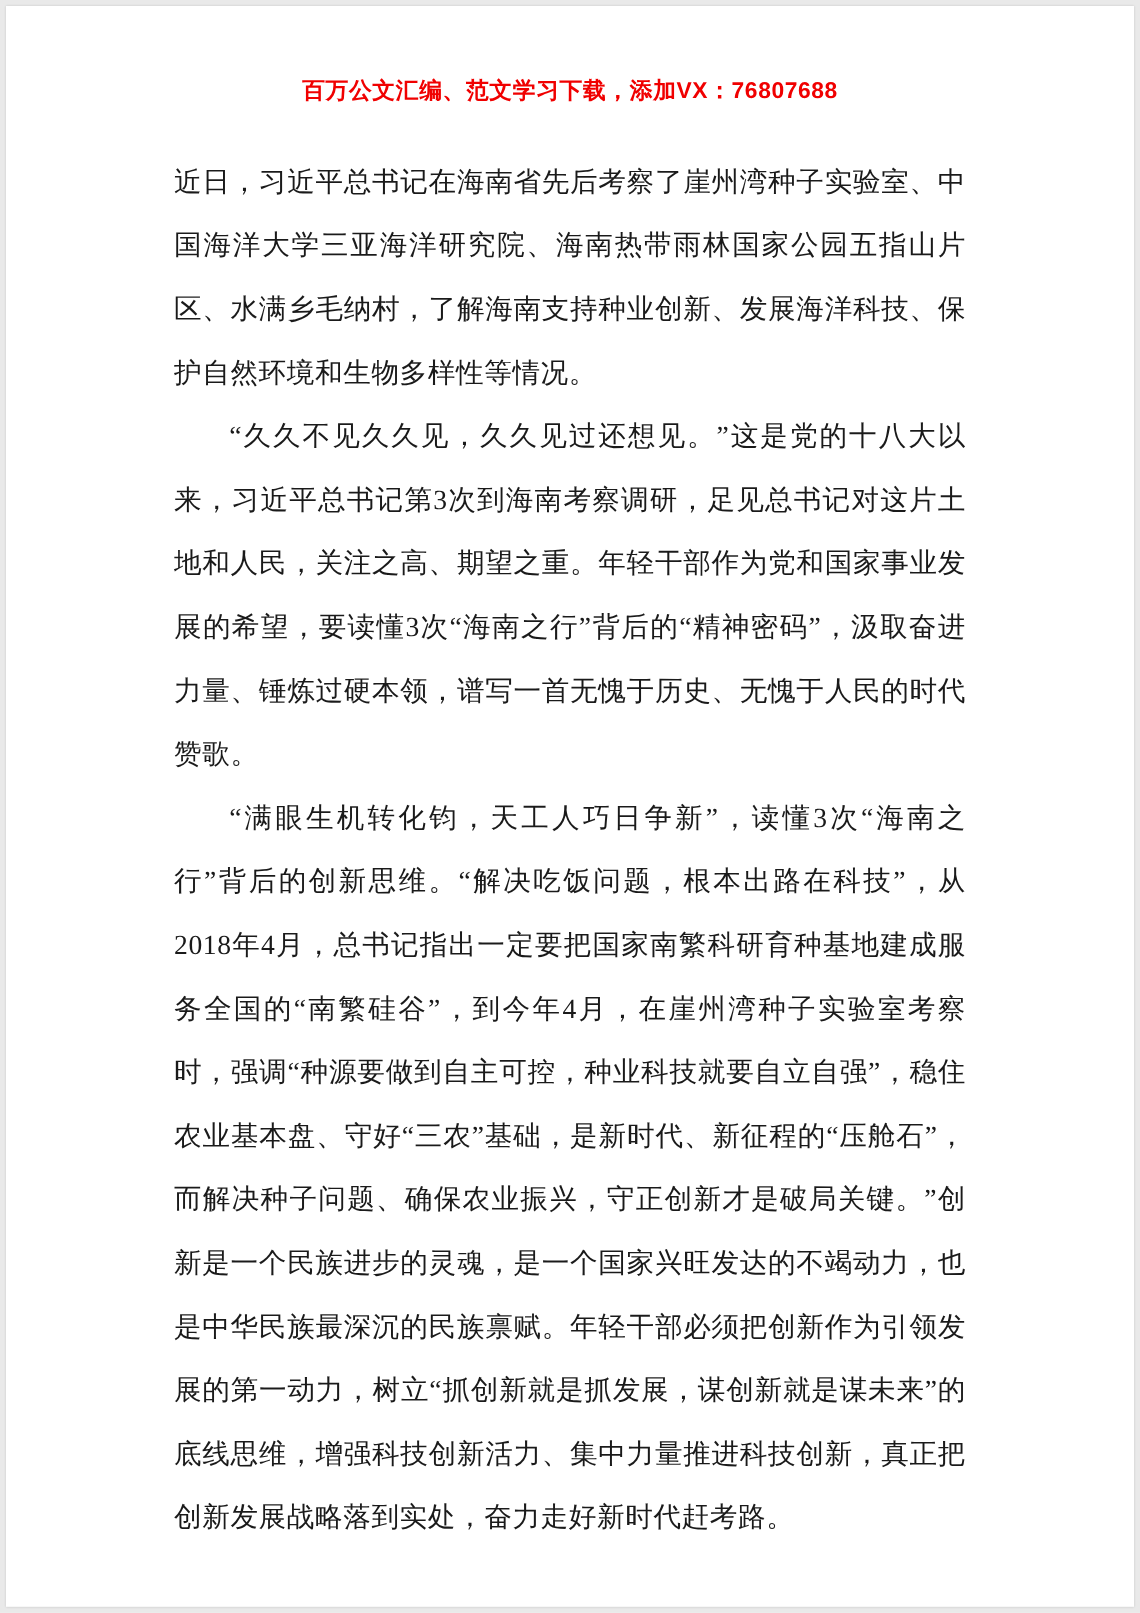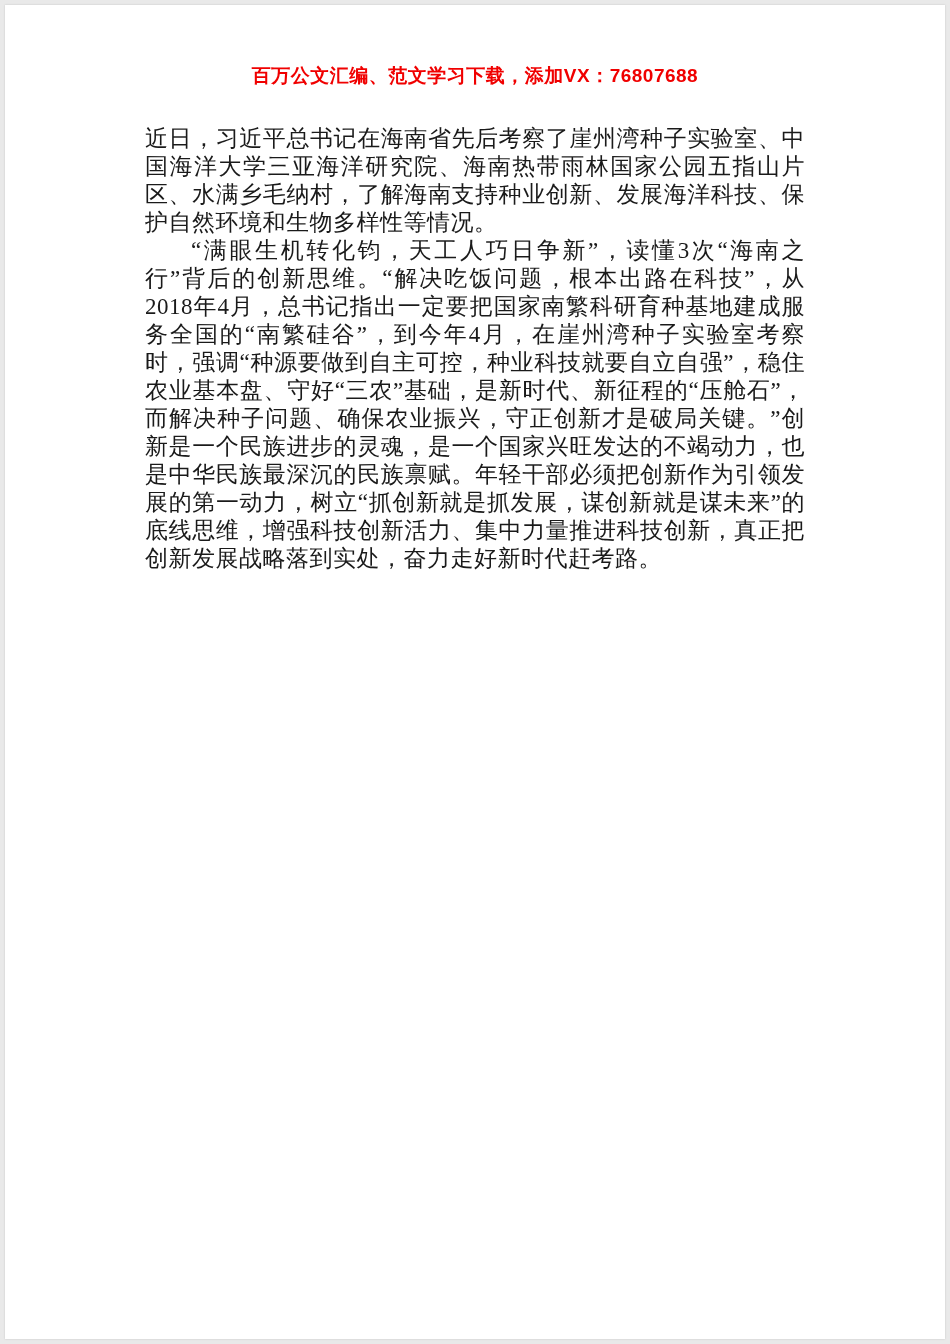--- a/index.html
+++ b/index.html
@@ -30,21 +30,21 @@
     color: #f00000;
     font-size: 19px;
     font-weight: bold;
     letter-spacing: 0.5px;
     margin: 0 0 36px 0;
     font-family: "Liberation Sans", "DejaVu Sans", sans-serif;
   }
   .doc-body {
     color: #1a1a1a;
     font-size: 23px;
-    line-height: 28px;
+    line-height: 53px;
     text-align: justify;
     letter-spacing: 0.5px;
   }
   .doc-body p {
     margin: 0;
   }
   p.p-indent {
     text-indent: 2em;
   }
   p.p-noindent {
@@ -59,18 +59,19 @@
 
 <div class="page-wrap">
   <div class="sheet">
 
     <div class="doc-header">百万公文汇编、范文学习下载，添加VX：76807688</div>
 
     <div class="doc-body">
 
       <p class="p-noindent">近日，习近平总书记在海南省先后考察了崖州湾种子实验室、中国海洋大学三亚海洋研究院、海南热带雨林国家公园五指山片区、水满乡毛纳村，了解海南支持种业创新、发展海洋科技、保护自然环境和生物多样性等情况。</p>
 
+      <p class="p-indent">“久久不见久久见，久久见过还想见。”这是党的十八大以来，习近平总书记第3次到海南考察调研，足见总书记对这片土地和人民，关注之高、期望之重。年轻干部作为党和国家事业发展的希望，要读懂3次“海南之行”背后的“精神密码”，汲取奋进力量、锤炼过硬本领，谱写一首无愧于历史、无愧于人民的时代赞歌。</p>
 
       <p class="p-indent"><span class="bold-lead">“满眼生机转化钧，天工人巧日争新”，读懂3次“海南之行”背后的创新思维。</span><span>“解决吃饭问题，根本出路在科技”，从2018年4月，总书记指出一定要把国家南繁科研育种基地建成服务全国的“南繁硅谷”，到今年4月，在崖州湾种子实验室考察时，强调“种源要做到自主可控，种业科技就要自立自强”，稳住农业基本盘、守好“三农”基础，是新时代、新征程的“压舱石”，而解决种子问题、确保农业振兴，守正创新才是破局关键。”创新是一个民族进步的灵魂，是一个国家兴旺发达的不竭动力，也是中华民族最深沉的民族禀赋。年轻干部必须把创新作为引领发展的第一动力，树立“抓创新就是抓发展，谋创新就是谋未来”的底线思维，增强科技创新活力、集中力量推进科技创新，真正把创新发展战略落到实处，奋力走好新时代赶考路。</span></p>
 
     </div>
   </div>
 </div>
 
 </body></html>

